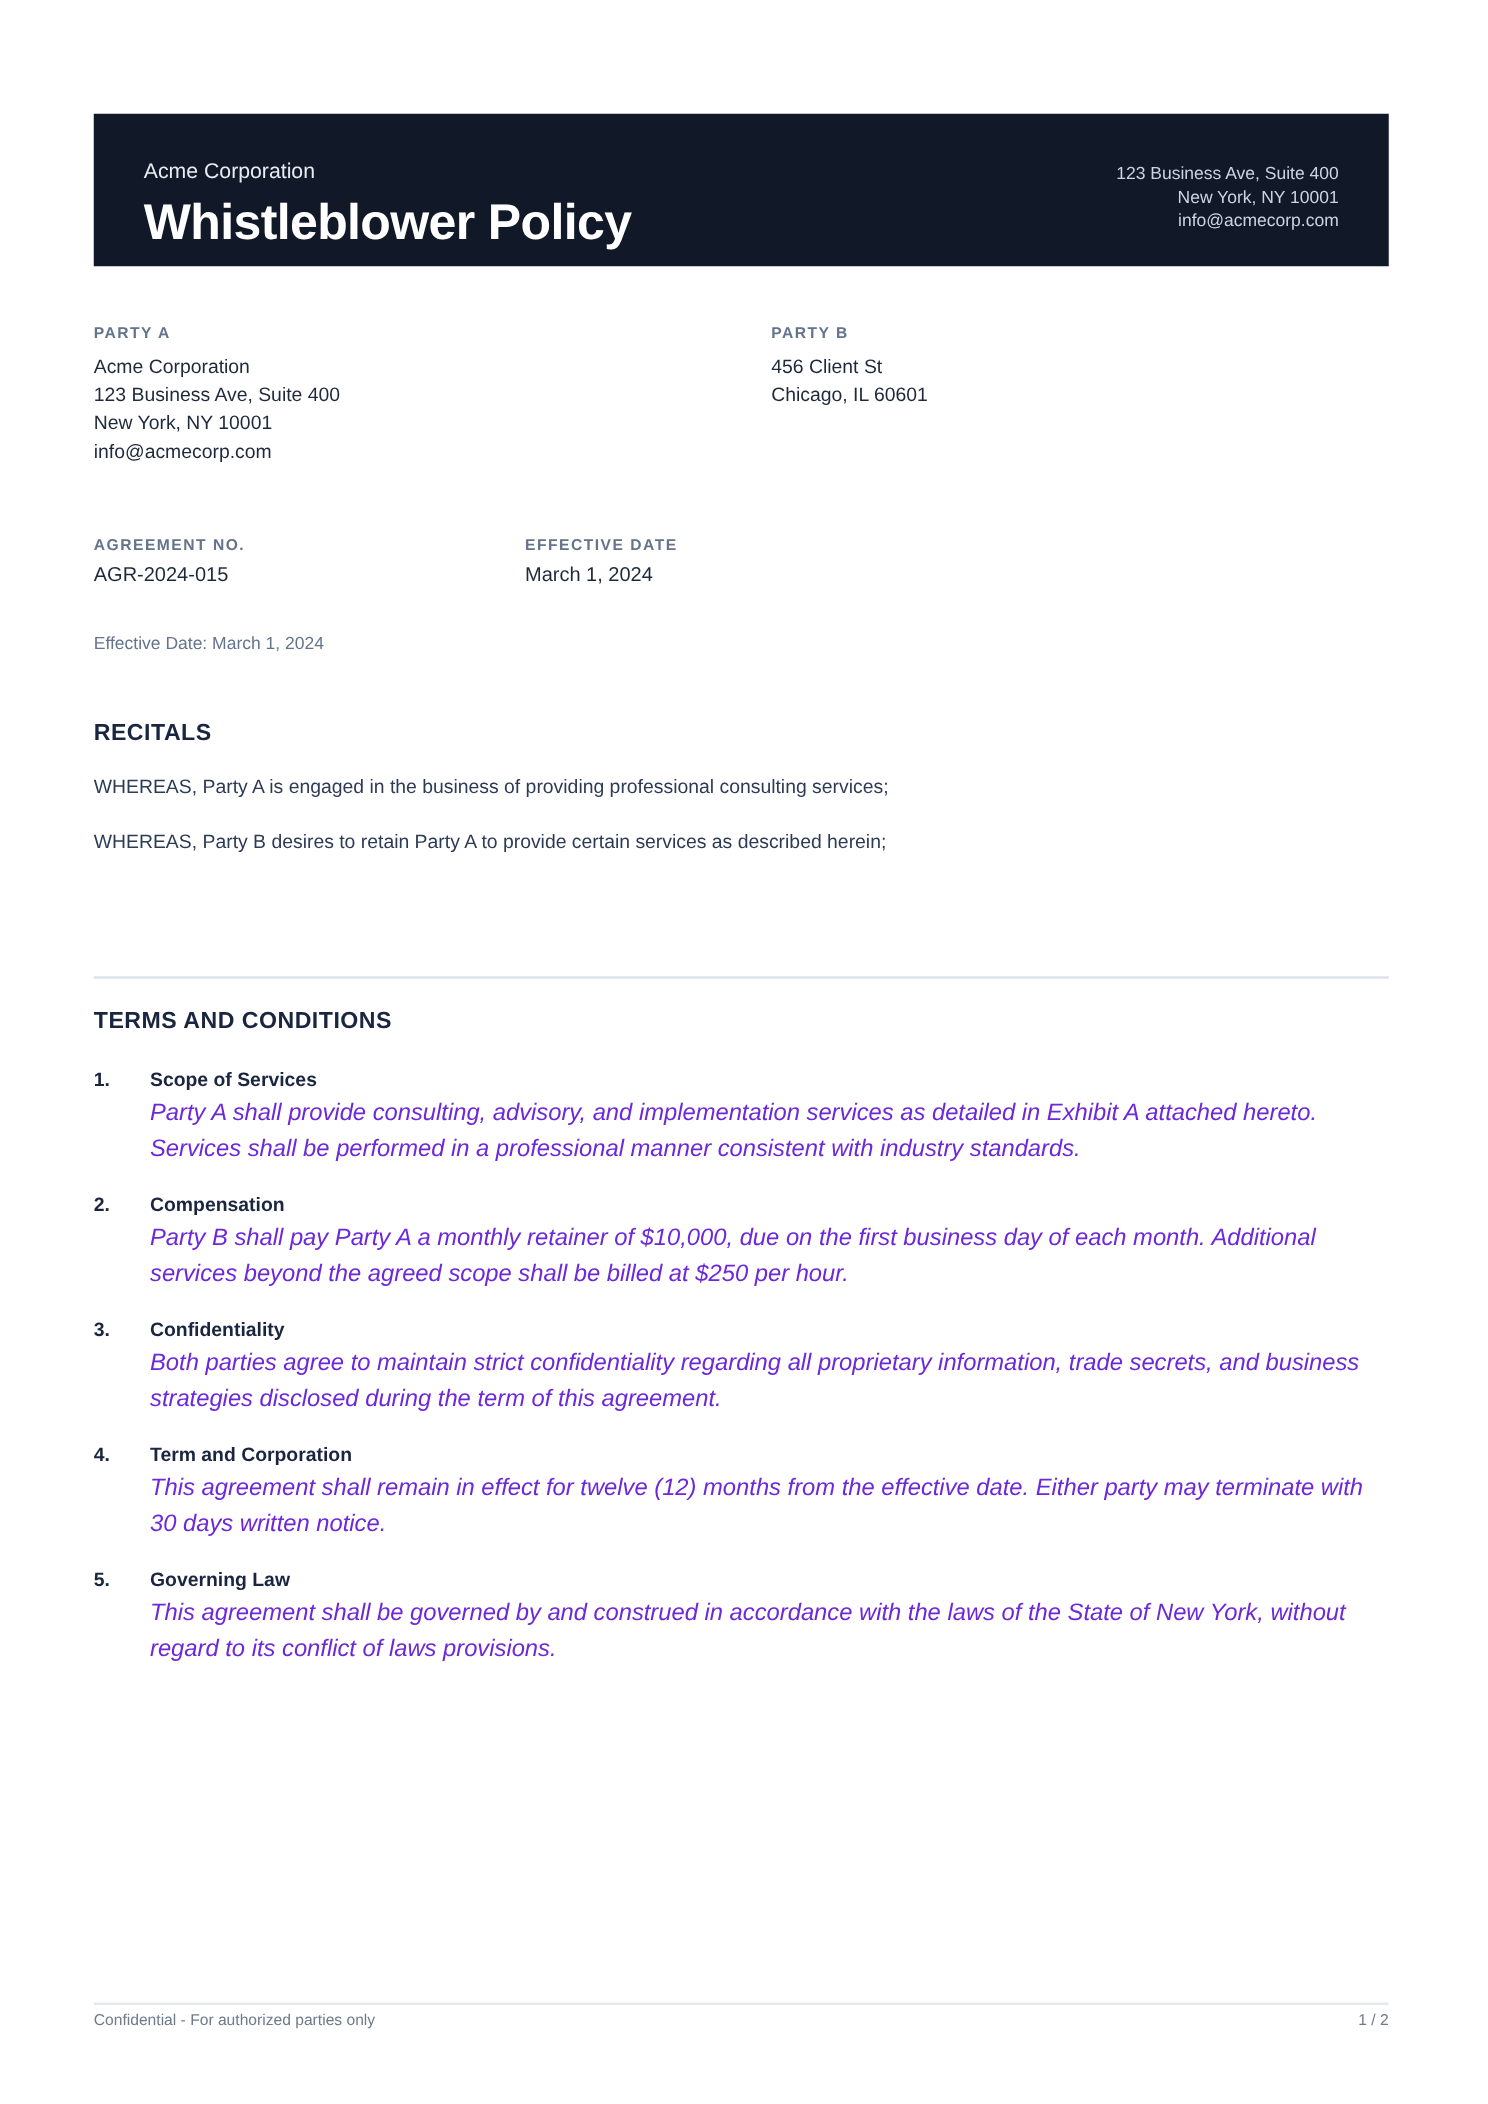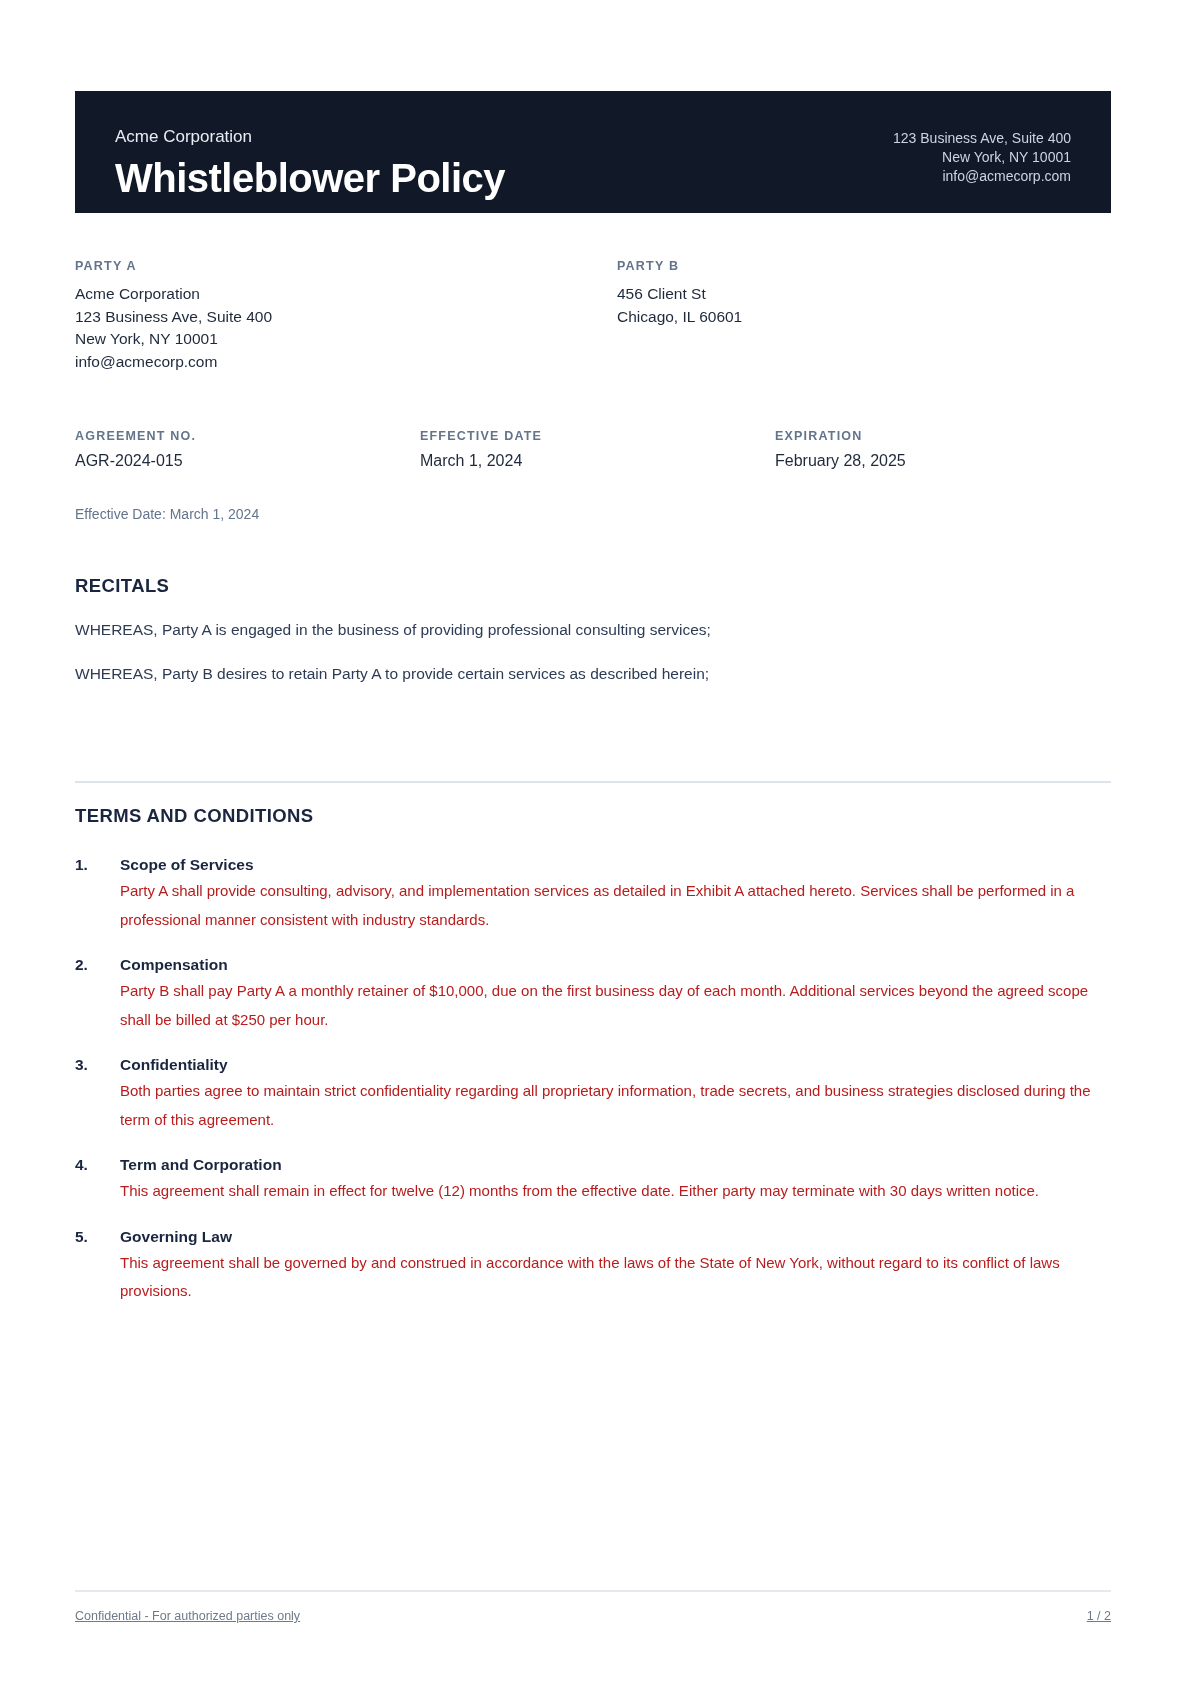--- a/index.html
+++ b/index.html
@@ -132,37 +132,37 @@
     font-weight: 700;
     color: #1a2540;
   }
   .term-title {
     font-size: 15.5px;
     line-height: 24px;
     font-weight: 700;
     color: #1a2540;
   }
   .term-body {
-    font-size: 15px;
+    font-size: 19px;
     line-height: 28.5px;
-    color: #b91c1c;
+    color: #6d28d9;
+    font-style: italic;
   }
 
   
   .footer {
     margin-top: auto;
     border-top: 2px solid #e5e9ee;
-    padding-top: 16px;
+    padding-top: 4px;
     display: flex;
     justify-content: space-between;
     align-items: baseline;
     font-size: 12.5px;
     line-height: 17px;
     color: #6e7b8b;
-    text-decoration: underline;
   }
 </style>
 </head>
 <body>
 
 <div class="page">
 
   <div class="banner">
     <div>
       <div class="banner-company">Acme Corporation</div>
@@ -196,24 +196,20 @@
 
   <div class="meta">
     <div>
       <div class="field-label">AGREEMENT NO.</div>
       <div class="meta-value">AGR-2024-015</div>
     </div>
     <div>
       <div class="field-label">EFFECTIVE DATE</div>
       <div class="meta-value">March 1, 2024</div>
     </div>
-    <div>
-      <div class="field-label">EXPIRATION</div>
-      <div class="meta-value">February 28, 2025</div>
-    </div>
   </div>
 
   <div class="effective-line">Effective Date: March 1, 2024</div>
 
   <div class="section-heading recitals-heading">RECITALS</div>
   <p class="recital-paragraph">WHEREAS, Party A is engaged in the business of providing professional consulting services;</p>
   <p class="recital-paragraph">WHEREAS, Party B desires to retain Party A to provide certain services as described herein;</p>
 
   <hr class="divider">
 

